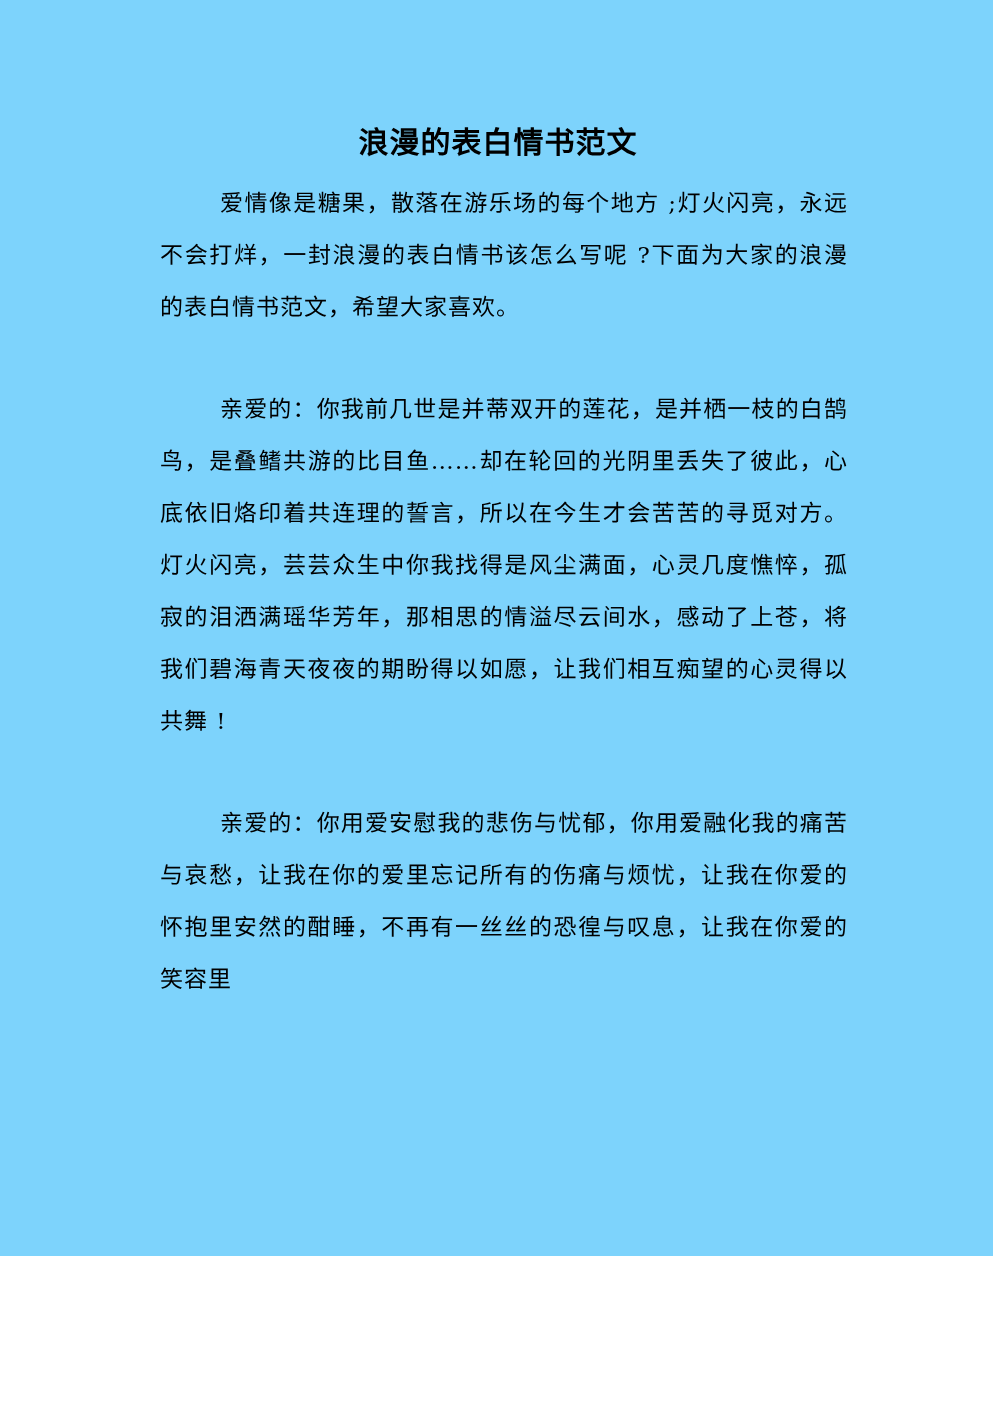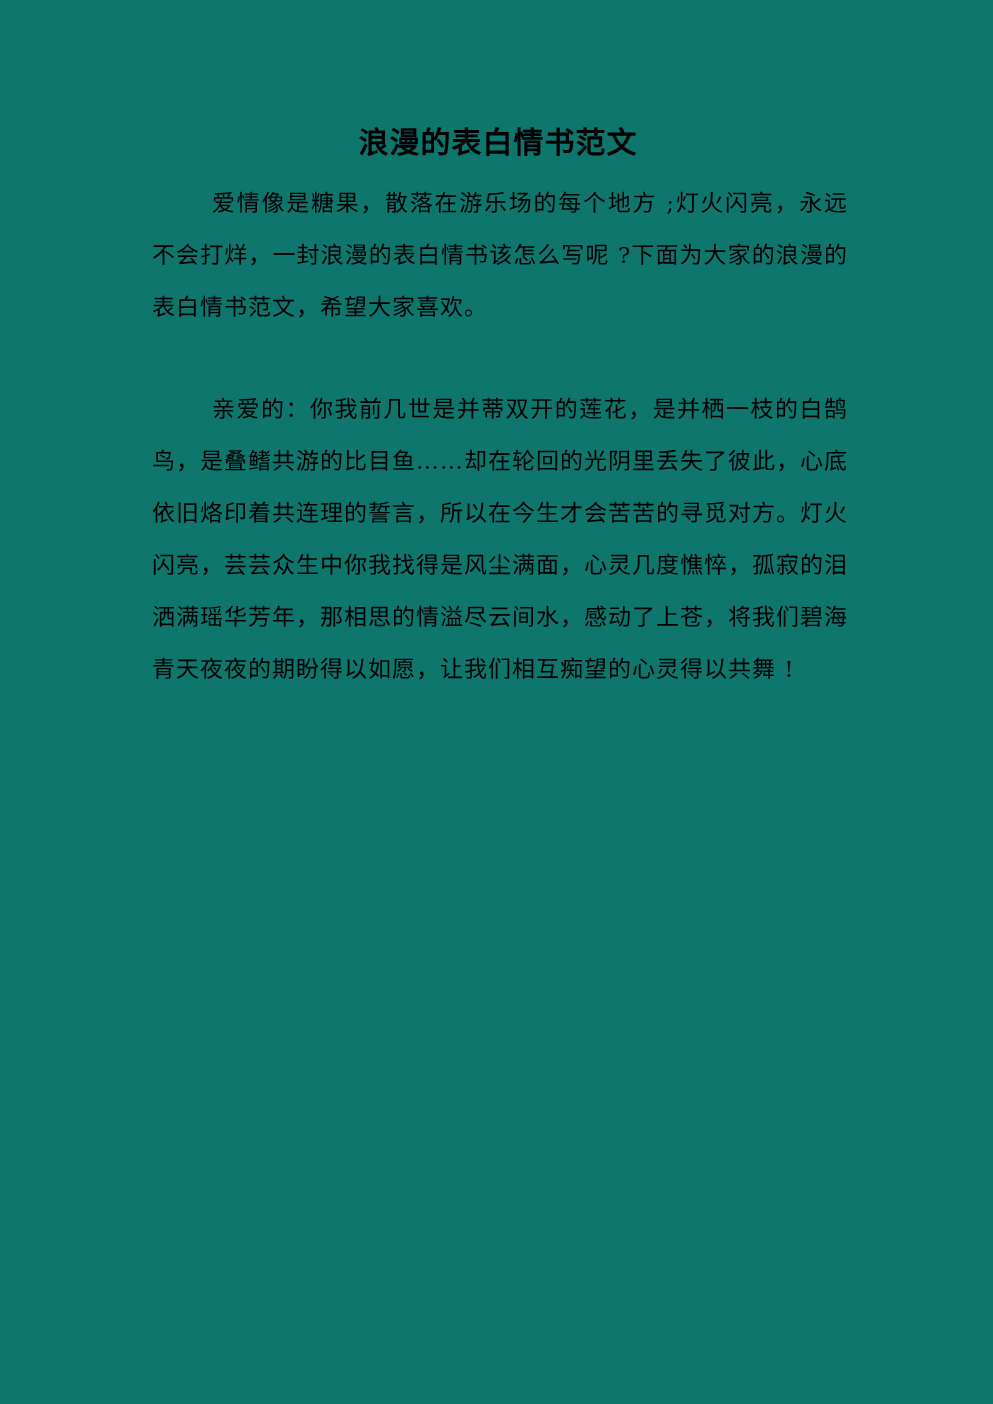--- a/index.html
+++ b/index.html
@@ -8,55 +8,56 @@
     background: #ffffff;
   }
   body {
     width: 993px;
     height: 1404px;
     font-family: "DejaVu Serif", serif;
   }
   .page {
     position: relative;
     width: 993px;
-    height: 1404px;
-    background: #0f766e;
+    height: 1256px;
+    background: #7dd3fc;
     overflow: hidden;
   }
   .content {
     position: absolute;
     left: 148px;
     top: 0;
     width: 700px;
     color: #000000;
   }
   .doc-title {
     margin: 117px 0 0 0;
     padding: 0;
     font-size: 30px;
     font-weight: bold;
     text-align: center;
     line-height: 52px;
     letter-spacing: 1px;
   }
   .para {
-    margin: 50px 0 0 4px;
+    margin: 50px 0 0 12px;
     padding: 0;
     font-size: 23px;
     line-height: 52px;
     text-align: justify;
     text-indent: 60px;
     letter-spacing: 1px;
   }
   .para.first {
     margin-top: 8px;
   }
 </style>
 </head>
 <body>
 
 <div class="page">
   <div class="content">
     <h1 class="doc-title">浪漫的表白情书范文</h1>
     <p class="para first">爱情像是糖果，散落在游乐场的每个地方 ;灯火闪亮，永远不会打烊，一封浪漫的表白情书该怎么写呢 ?下面为大家的浪漫的表白情书范文，希望大家喜欢。</p>
     <p class="para">亲爱的：你我前几世是并蒂双开的莲花，是并栖一枝的白鹄鸟，是叠鳍共游的比目鱼……却在轮回的光阴里丢失了彼此，心底依旧烙印着共连理的誓言，所以在今生才会苦苦的寻觅对方。灯火闪亮，芸芸众生中你我找得是风尘满面，心灵几度憔悴，孤寂的泪洒满瑶华芳年，那相思的情溢尽云间水，感动了上苍，将我们碧海青天夜夜的期盼得以如愿，让我们相互痴望的心灵得以共舞 !</p>
+    <p class="para">亲爱的：你用爱安慰我的悲伤与忧郁，你用爱融化我的痛苦与哀愁，让我在你的爱里忘记所有的伤痛与烦忧，让我在你爱的怀抱里安然的酣睡，不再有一丝丝的恐徨与叹息，让我在你爱的笑容里</p>
   </div>
 </div>
 
 </body></html>

